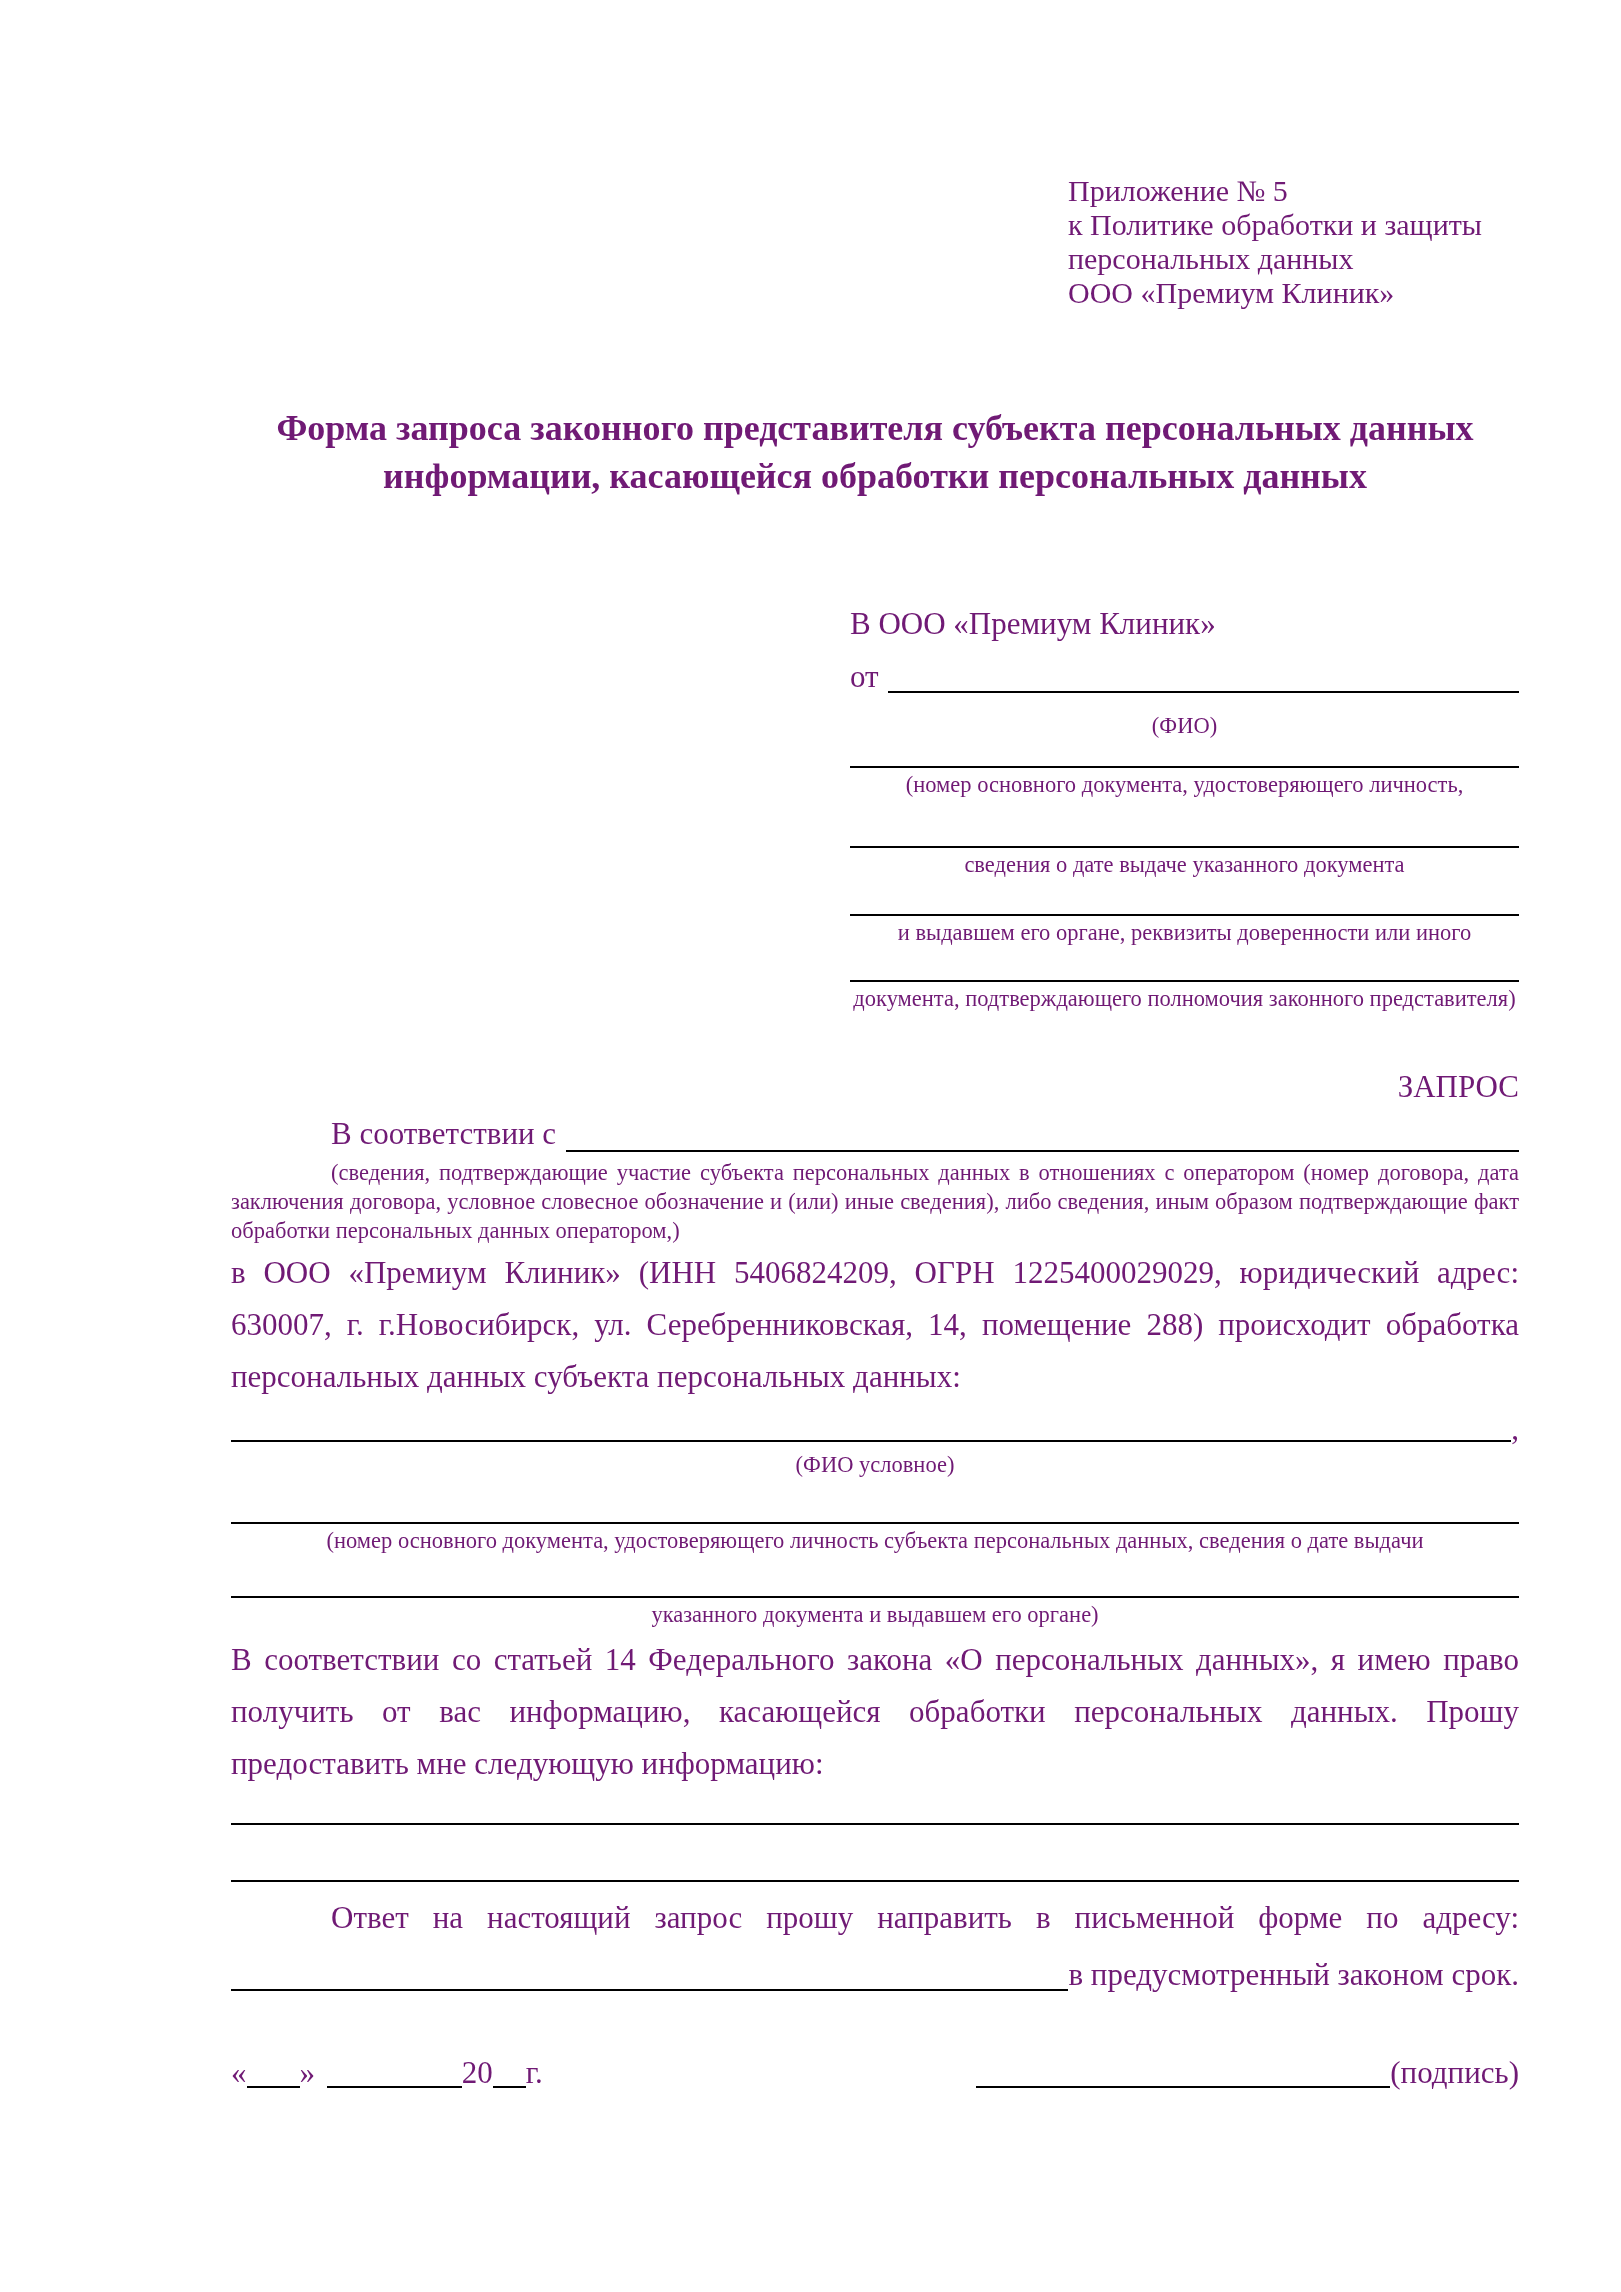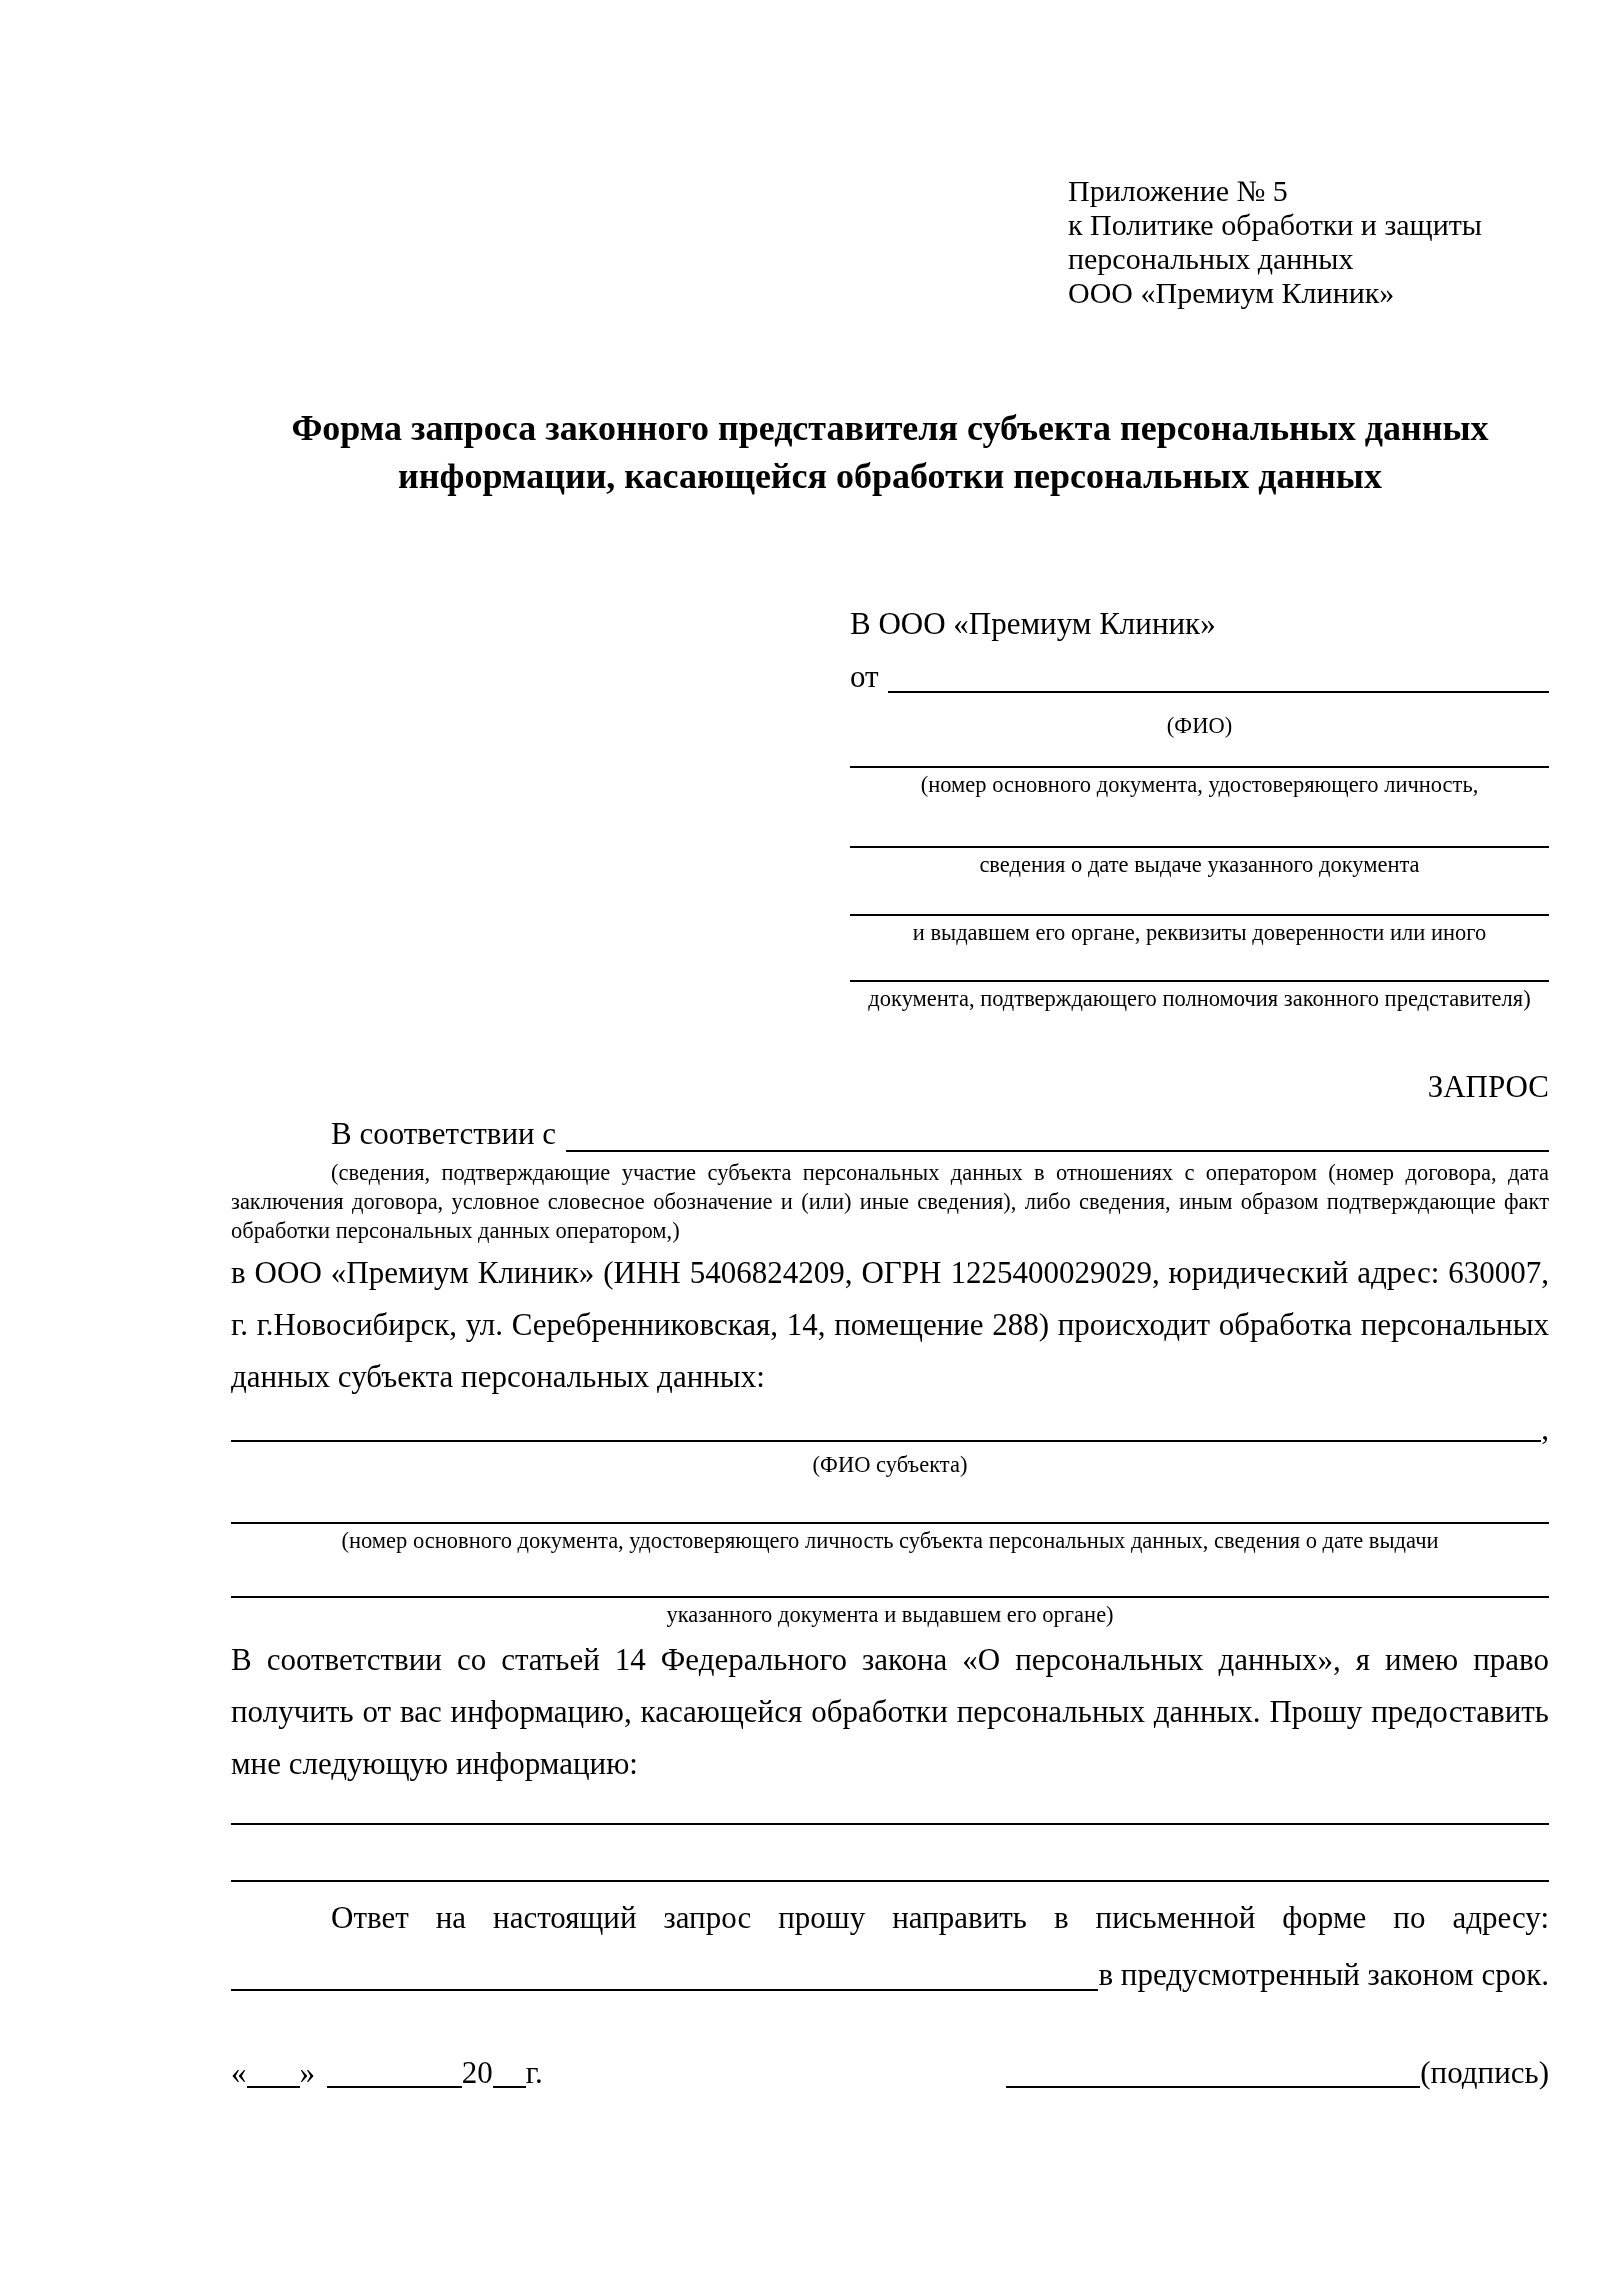--- a/index.html
+++ b/index.html
@@ -2,23 +2,23 @@
 <html lang="ru"><head>
 <meta charset="utf-8">
 <style>
   html, body { margin: 0; padding: 0; background: #ffffff; }
   .page {
     position: relative;
     width: 1621px;
     height: 2293px;
     margin: 0 auto;
     background: #ffffff;
-    color: #000000;
+    color: #701a75;
     box-sizing: border-box;
-    padding: 174px 72px 0 231px;
+    padding: 174px 102px 0 231px;
     font-family: "Liberation Serif", "DejaVu Serif", serif;
     font-size: 31px;
     line-height: 1.4;
     overflow: hidden;
   }
 
   
   .appendix { margin-left: 837px; font-size: 30px; line-height: 34px; }
 
   
@@ -150,21 +150,21 @@
     <span class="blank-fill"></span>
   </div>
   <p class="basis-caption">(сведения, подтверждающие участие субъекта персональных данных в отношениях с оператором (номер договора, дата заключения договора, условное словесное обозначение и (или) иные сведения), либо сведения, иным образом подтверждающие факт обработки персональных данных оператором,)</p>
 
   <p class="body-par operator-par">в ООО «Премиум Клиник» (ИНН 5406824209, ОГРН 1225400029029, юридический адрес: 630007, г. г.Новосибирск, ул. Серебренниковская, 14, помещение 288) происходит обработка персональных данных субъекта персональных данных:</p>
 
   <div class="fill-row">
     <span class="blank-fill"></span>
     <span class="tail">,</span>
   </div>
-  <div class="caption center sub-caption">(ФИО субъекта)</div>
+  <div class="caption center sub-caption">(ФИО условное)</div>
 
   <div class="sub-rule r1"></div>
   <div class="caption center sub-caption">(номер основного документа, удостоверяющего личность субъекта персональных данных, сведения о дате выдачи</div>
 
   <div class="sub-rule r2"></div>
   <div class="caption center sub-caption">указанного документа и выдавшем его органе)</div>
 
   <p class="body-par law-par">В соответствии со статьей 14 Федерального закона «О персональных данных», я имею право получить от вас информацию, касающейся обработки персональных данных. Прошу предоставить мне следующую информацию:</p>
 
   <div class="blank-line-1"></div>

